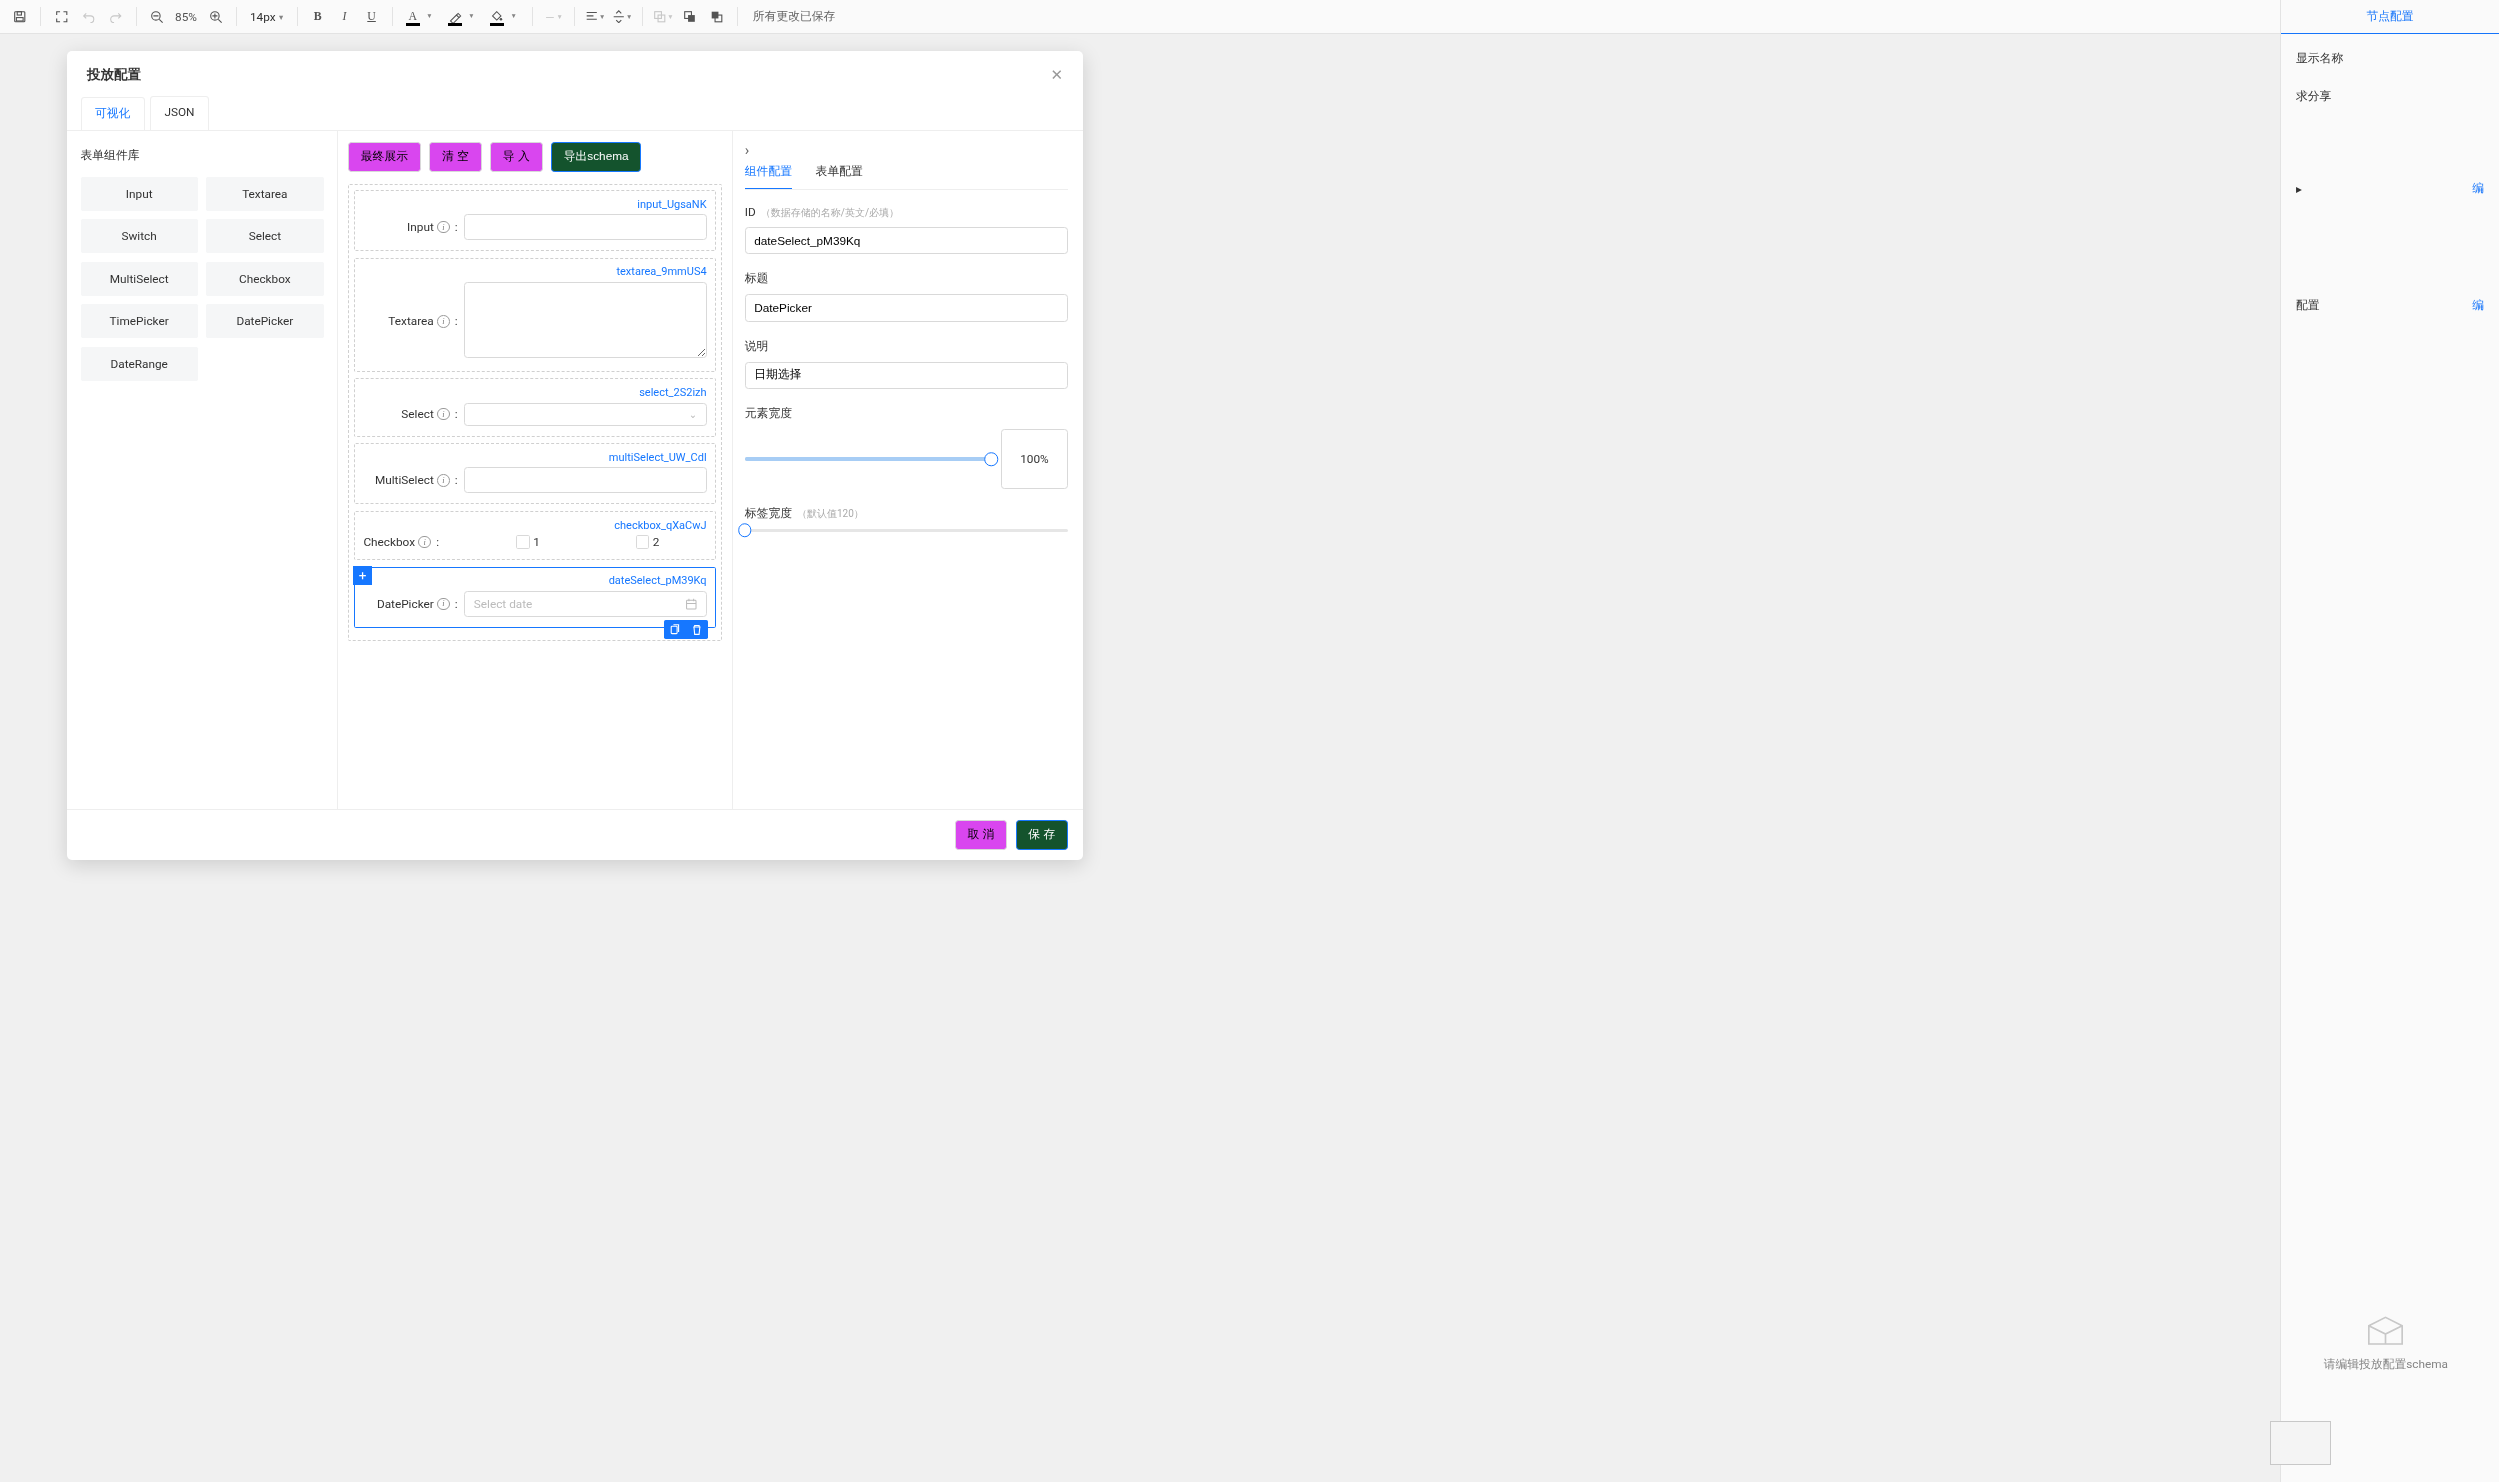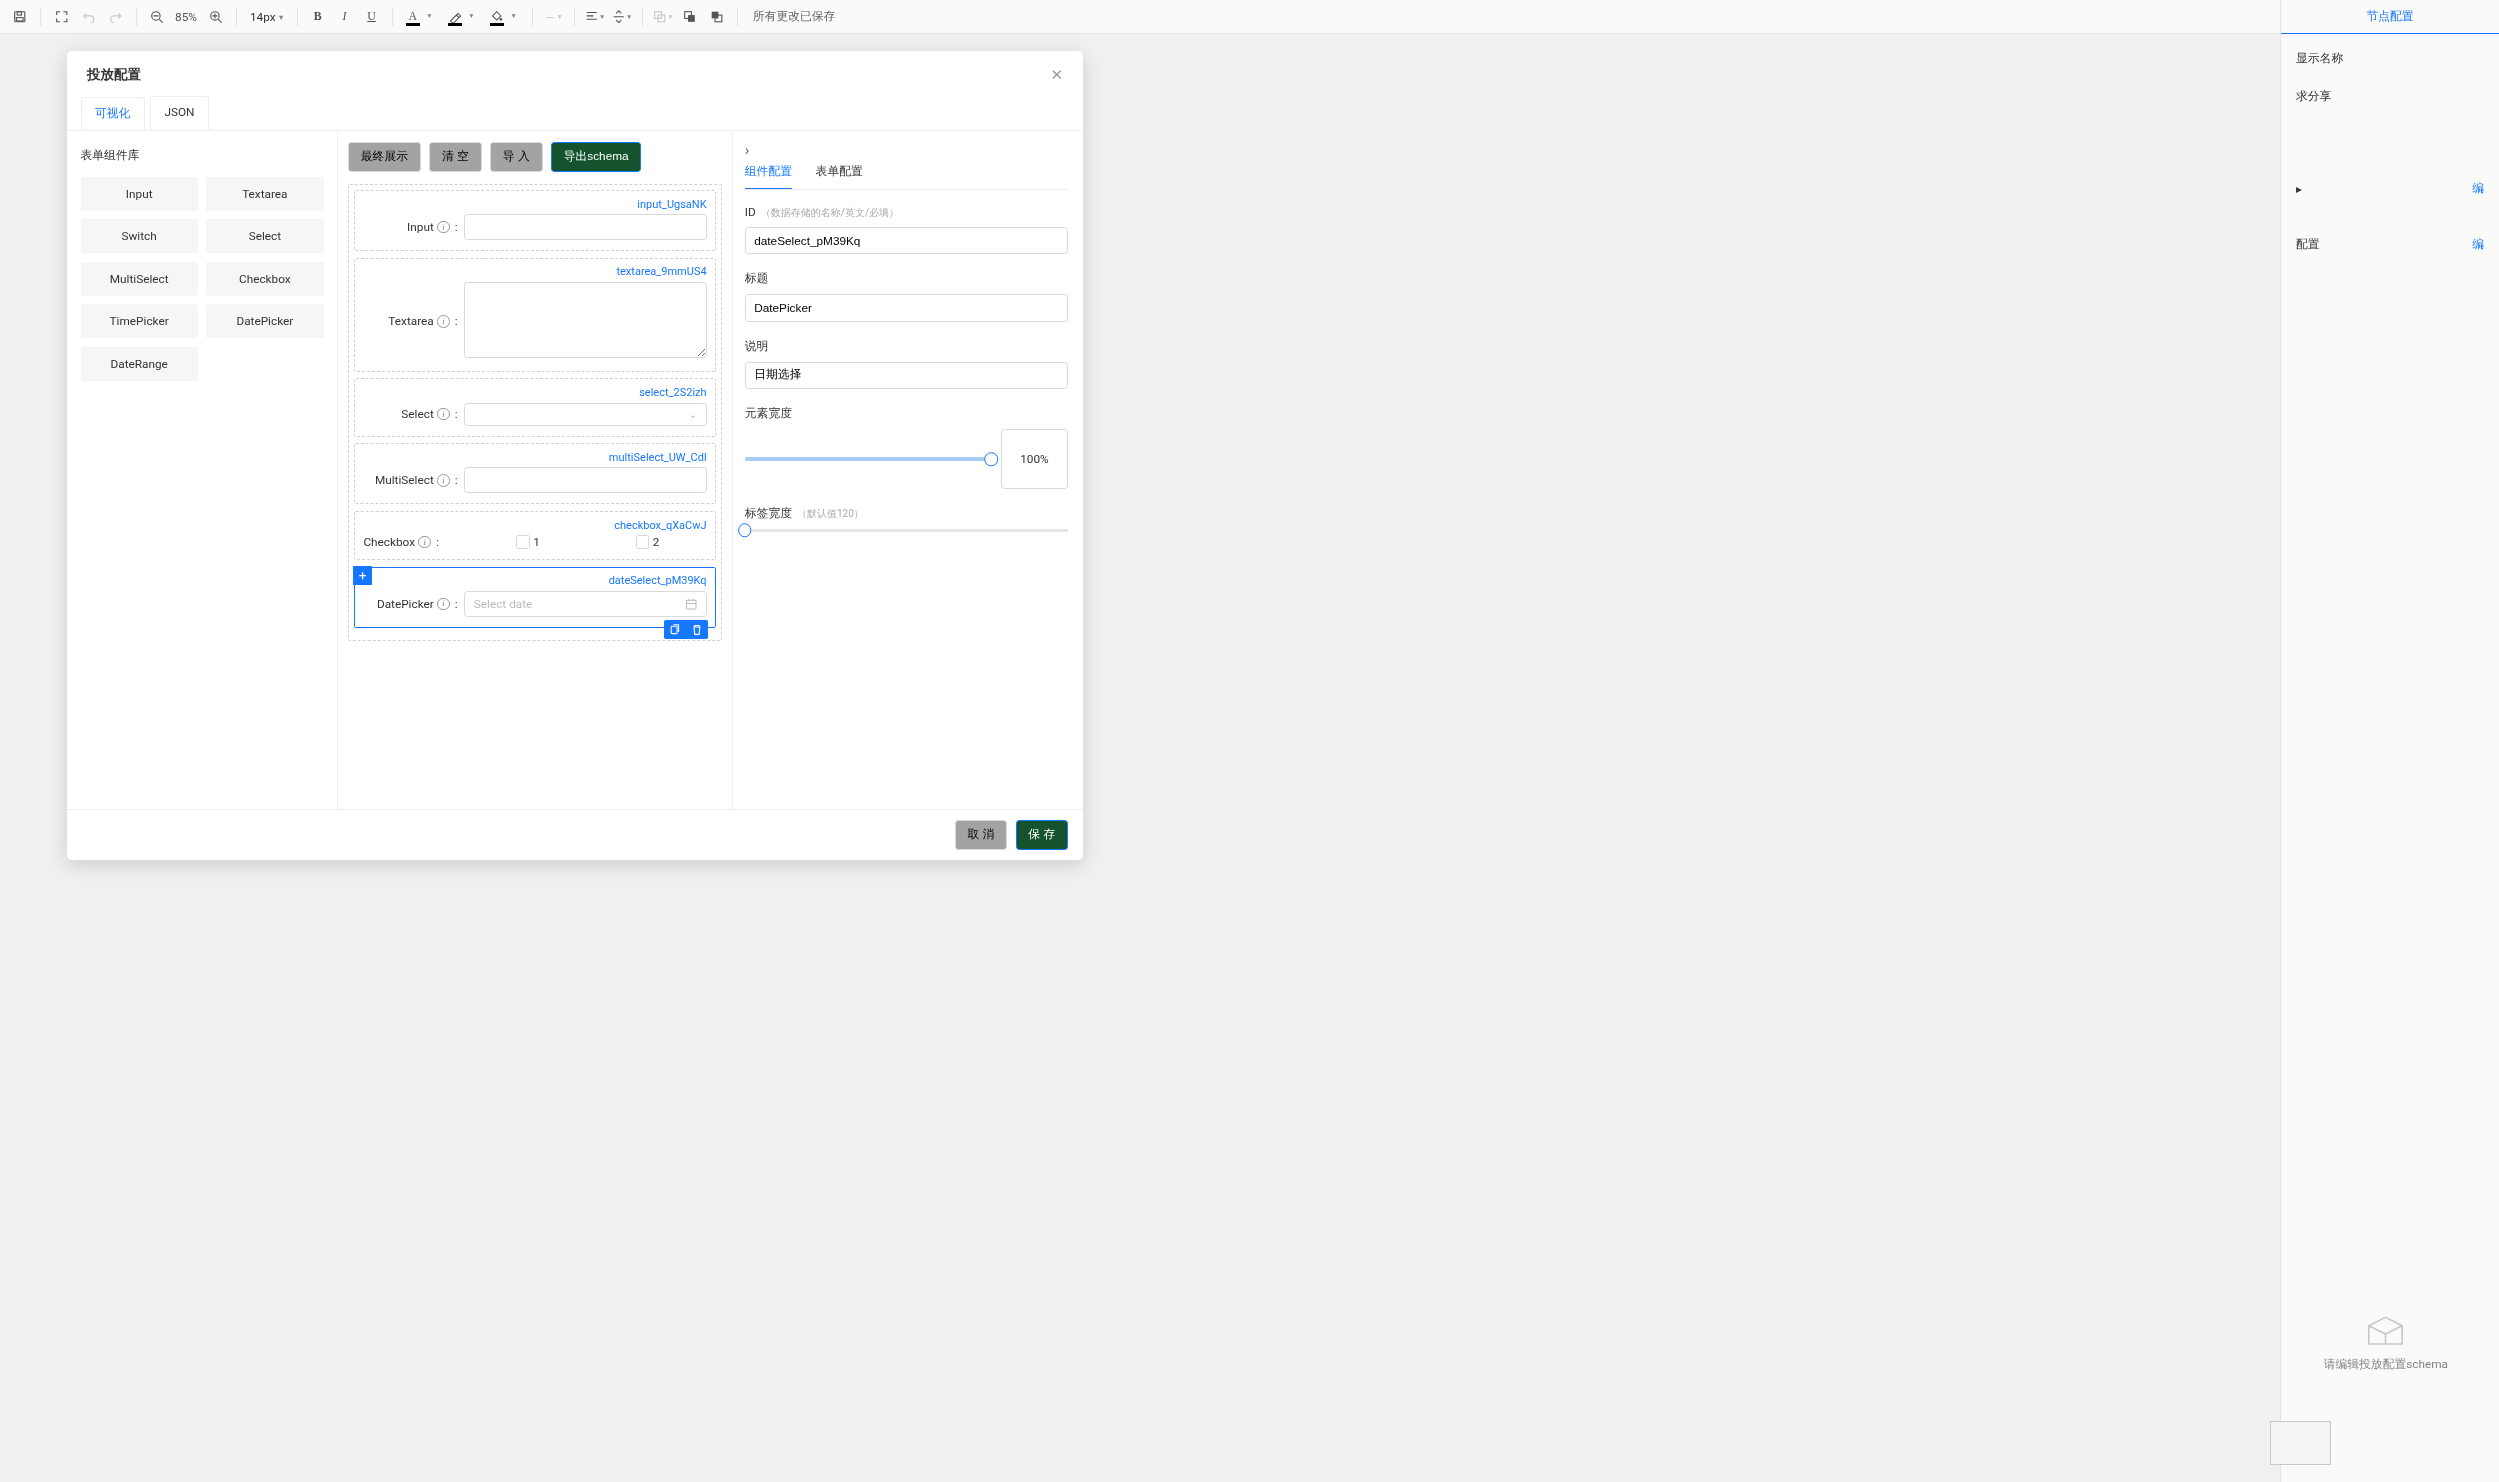--- a/index.html
+++ b/index.html
@@ -91,21 +91,21 @@
   padding: 10px 3.4px; color: #333; cursor: grab; font-size: 11.8px;
 }
 
 
 .canvas-pane {
   flex: 1; border-left: 0.8px solid #eee; border-right: 0.8px solid #eee;
   display: flex; flex-direction: column; overflow: hidden;
 }
 .canvas-toolbar { display: flex; gap: 8.4px; padding: 11.8px 10px; }
 .btn {
-  padding: 5.9px 11.8px; border: 0.8px solid #d9d9d9; background: #a3a3a3; border-radius: 3.4px;
+  padding: 5.9px 11.8px; border: 0.8px solid #d9d9d9; background: #d946ef; border-radius: 3.4px;
   cursor: pointer; font-size: 11.8px;
 }
 .btn.primary { background: #14532d; border-color: #1677ff; color: #fff; }
 
 .canvas-scroll {
   flex: 1; overflow-y: auto; padding: 0 10px 10px 10px; position: relative;
 }
 .canvas-scroll::-webkit-scrollbar { width: 8.4px; }
 .canvas-scroll::-webkit-scrollbar-thumb { background: #ccc; border-radius: 4.2px;}
 .canvas-outer {
@@ -310,21 +310,21 @@
     <div class="row">
         <span>显示名称</span>
       </div>
     <div class="row">
         <span>求分享</span>
       </div>
     <div class="row" style="margin-top:76px;">
         <span>▸</span>
         <span class="link">编</span>
       </div>
-    <div class="row" style="margin-top:40px;">
+    <div class="row" style="margin-top:101px;">
         <span>配置</span>
         <span class="link">编</span>
       </div>
   </div>
 </div>
 
 <div class="placeholder-schema">
   <svg width="51" height="40" viewBox="0 0 60 48" style="margin:0 auto 8.4px auto;">
       <path d="M10 20 L30 10 L50 20 L50 42 L10 42 Z M10 20 L30 30 L50 20 M30 30 L30 42" fill="none" stroke="#ccc" stroke-width="2"></path>
     </svg>

